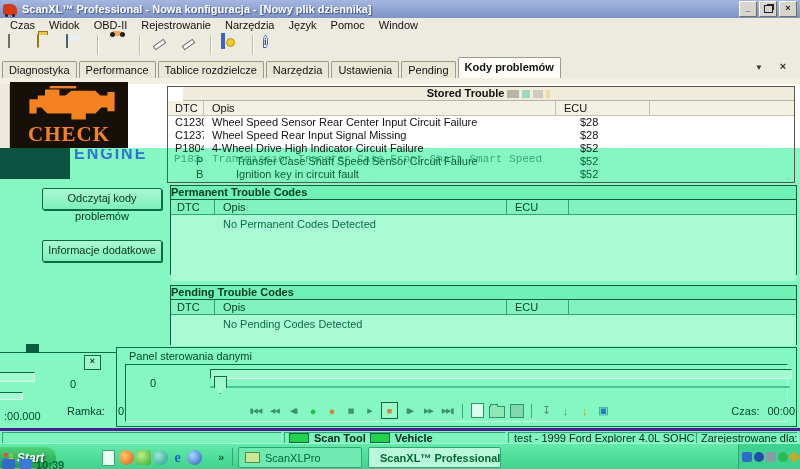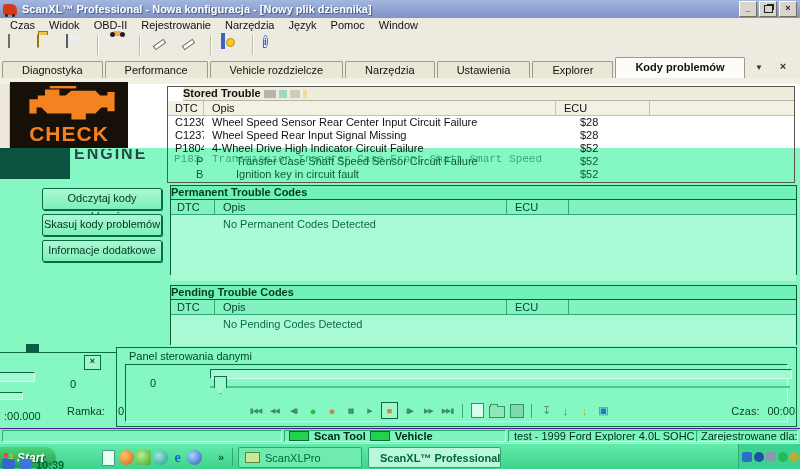--- a/index.html
+++ b/index.html
@@ -35,42 +35,42 @@
   .i-plug{width:17px;height:17px;border-radius:50%;margin:1px auto;background:radial-gradient(circle at 35% 30%,#E8E8E8,#8A8A8A);position:relative;}
   .i-plug::after{content:"";position:absolute;left:3px;top:7px;width:11px;height:3px;background:#fff;border:1px solid #666;transform:rotate(-35deg);}
   .i-plug.red{background:radial-gradient(circle at 35% 30%,#F0A090,#C23818);}
   .i-grid{width:15px;height:15px;border:2px solid #3A62C8;margin:1px auto;position:relative;}
   .i-grid::after{content:"";position:absolute;left:3px;top:3px;width:9px;height:9px;background:#F5C828;border-radius:50%;border:1px solid #B89410;box-sizing:border-box;}
   .i-info{width:15px;height:14px;background:#fff;border:1px solid #3A62C8;border-radius:50% 50% 50% 10%;margin:2px auto;
     color:#2850B8;font-weight:bold;font-size:10px;text-align:center;line-height:13px;font-family:"Liberation Serif",serif;}
 
   
   .tabrow{position:absolute;top:57px;left:0;right:0;height:21px;background:#EDEADF;display:flex;align-items:flex-end;padding-left:2px;}
-  .tab{height:16px;line-height:16px;padding:0 19px;background:#EBE7D6;border:1px solid #9C9A8A;border-bottom:none;
+  .tab{height:16px;line-height:16px;padding:0 6px;background:#EBE7D6;border:1px solid #9C9A8A;border-bottom:none;
     border-radius:2px 2px 0 0;margin-right:2px;white-space:nowrap;}
   .tab.active{height:20px;line-height:19px;background:#FDFCF8;font-weight:bold;}
   .tab-menu-btn{position:absolute;right:34px;top:6px;width:14px;height:12px;text-align:center;font-size:8px;color:#333;}
   .tab-close-btn{position:absolute;right:10px;top:3px;width:14px;height:13px;text-align:center;font-weight:bold;color:#333;}
 
   
   .strip{position:absolute;top:78px;left:0;right:0;height:6px;background:#F2EFE3;}
   .white-zone{position:absolute;top:84px;left:0;right:0;height:64px;background:#FFFFFF;}
   .left-pale{position:absolute;top:84px;left:0;width:9px;height:64px;background:#EDE9DC;border-right:1px solid #C8C4B6;}
   .mint-zone{position:absolute;top:148px;left:0;right:0;height:295px;background:#84F7C2;}
 
   
-  .check-box{position:absolute;left:10px;top:82px;width:118px;height:66px;background:#171009;overflow:hidden;text-align:center;}
+  .check-box{position:absolute;left:10px;top:82px;width:118px;height:66px;background:#171009;overflow:hidden;text-align:center;font-family:Liberation Serif, serif;}
   .check-label{color:#F58220;font-size:21px;font-weight:bold;letter-spacing:1px;line-height:20px;}
   .check-frag{position:absolute;left:0;top:148px;width:70px;height:31px;background:#0B5240;}
   .engine-ghost{position:absolute;left:74px;top:149px;width:88px;height:13px;overflow:hidden;
-    color:#0f172a;font-weight:bold;font-size:16px;line-height:10px;letter-spacing:2px;opacity:.8;}
+    color:#1d4ed8;font-weight:bold;font-size:16px;line-height:10px;letter-spacing:2px;opacity:.8;}
 
   
   .stored{position:absolute;left:167px;top:86px;width:628px;height:97px;border:1px solid #5A574C;box-sizing:border-box;}
-  .st-title{height:13px;line-height:13px;background:#EFECDB;border-bottom:1px solid #B5B2A2;text-align:left;font-weight:bold;margin-left:15px;}
+  .st-title{height:13px;line-height:13px;background:#EFECDB;border-bottom:1px solid #B5B2A2;text-align:center;font-weight:bold;margin-left:15px;}
   .gl-b{display:inline-block;height:8px;vertical-align:middle;margin-left:3px;}
   .st-header{height:14px;line-height:14px;background:#F2F1E3;display:flex;border-bottom:1px solid #C5C2B2;}
   .st-row{height:13px;line-height:13px;display:flex;}
   .cell{box-sizing:border-box;white-space:nowrap;overflow:hidden;}
   .c-dtc{width:36px;padding-left:7px;border-right:1px solid #C5C2B2;}
   .c-desc{width:352px;padding-left:8px;border-right:1px solid #C5C2B2;}
   .c-ecu{width:94px;padding-left:8px;border-right:1px solid #C5C2B2;}
   .c-ecu.val{padding-left:24px;}
   .c-rest{flex:1;}
   .st-row .c-dtc,.st-row .c-desc,.st-row .c-ecu{border-right:none;}
@@ -132,21 +132,21 @@
   .frag-line{position:absolute;left:0;top:352px;width:116px;height:1px;background:#0A6B44;}
   .frag-dark{position:absolute;left:26px;top:344px;width:13px;height:9px;background:#0B5C40;}
   .frag-close{position:absolute;left:84px;top:355px;width:15px;height:13px;background:#9FF8CC;border:1px solid #0A6B44;
     text-align:center;line-height:11px;font-size:9px;font-weight:bold;color:#04452A;}
   .frag-zero{position:absolute;left:70px;top:378px;color:#04452A;}
   .frag-bar1{position:absolute;left:0;top:372px;width:34px;height:8px;background:#A2FAD2;border:1px solid;border-color:#0A6B44 #D6FFEE #D6FFEE #0A6B44;border-left:none;}
   .frag-bar2{position:absolute;left:0;top:392px;width:22px;height:6px;background:#A2FAD2;border:1px solid;border-color:#0A6B44 #D6FFEE #D6FFEE #0A6B44;border-left:none;}
   .frag-time{position:absolute;left:4px;top:410px;color:#04452A;}
 
   
-  .statusbar{position:absolute;left:0;top:428px;width:800px;height:15px;background:#7FF3BE;border-top:1px solid #4c1d95;box-sizing:border-box;}
+  .statusbar{position:absolute;left:0;top:428px;width:800px;height:15px;background:#7FF3BE;border-top:3px solid #4c1d95;box-sizing:border-box;}
   .sb-cell{position:absolute;top:1px;height:12px;border:1px solid;border-color:#2FA873 #CFFFE6 #CFFFE6 #2FA873;
     box-sizing:border-box;display:flex;align-items:center;color:#002818;white-space:nowrap;overflow:hidden;}
   .swatch{width:18px;height:8px;background:#21D34A;border:1px solid #064;margin:0 5px 0 4px;}
   .sb-bold{font-weight:bold;}
 
   
   .taskbar{position:absolute;left:0;top:443px;width:800px;height:26px;background:linear-gradient(#63EAAB,#3FD38C);border-top:1px solid #9FFAD2;box-sizing:border-box;}
   .start-btn{position:absolute;left:0;top:3px;width:56px;height:21px;border-radius:0 10px 10px 0;
     background:linear-gradient(#4ED37A,#1F9E4E);display:flex;align-items:center;padding-left:4px;box-sizing:border-box;
     color:#fff;font-weight:bold;font-style:italic;font-size:12px;text-shadow:1px 1px 1px #0A5C30;}
@@ -211,24 +211,24 @@
     <span class="tbi"><span class="i-plug red"></span></span>
     <span class="tb-sep"></span>
     <span class="tbi"><span class="i-grid"></span></span>
     <span class="tb-sep"></span>
     <span class="tbi"><span class="i-info">i</span></span>
   </div>
 
   <div class="tabrow">
     <span class="tab">Diagnostyka</span>
     <span class="tab">Performance</span>
-    <span class="tab">Vehicle rozdzielcze</span>
+    <span class="tab">Tablice rozdzielcze</span>
     <span class="tab">Narzędzia</span>
     <span class="tab">Ustawienia</span>
-    <span class="tab">Explorer</span>
+    <span class="tab">Pending</span>
     <span class="tab active">Kody problemów</span>
     <span class="tab-menu-btn">▼</span>
     <span class="tab-close-btn">×</span>
   </div>
 
   <div class="strip"></div>
   <div class="white-zone"></div>
   <div class="left-pale"></div>
   <div class="mint-zone"></div>
 
@@ -278,21 +278,20 @@
     </div>
     <div class="st-row teal-row">
       <span class="cell c-dtc">B1352</span>
       <span class="cell c-desc">Ignition key in circuit fault</span>
       <span class="cell c-ecu val">$52</span>
       <span class="cell c-rest"></span>
     </div>
   </div>
 
   <div class="act-btn" style="top:188px">Odczytaj kody problemów</div>
-  <div class="act-btn" style="top:214px">Skasuj kody problemów</div>
   <div class="act-btn" style="top:240px">Informacje dodatkowe</div>
 
   <div class="mtable" style="top:185px;height:90px">
     <div class="mt-title">Permanent Trouble Codes</div>
     <div class="mt-header">
       <span class="cell m-dtc">DTC</span>
       <span class="cell m-desc">Opis</span>
       <span class="cell m-ecu">ECU</span>
       <span class="cell m-rest"></span>
     </div>

